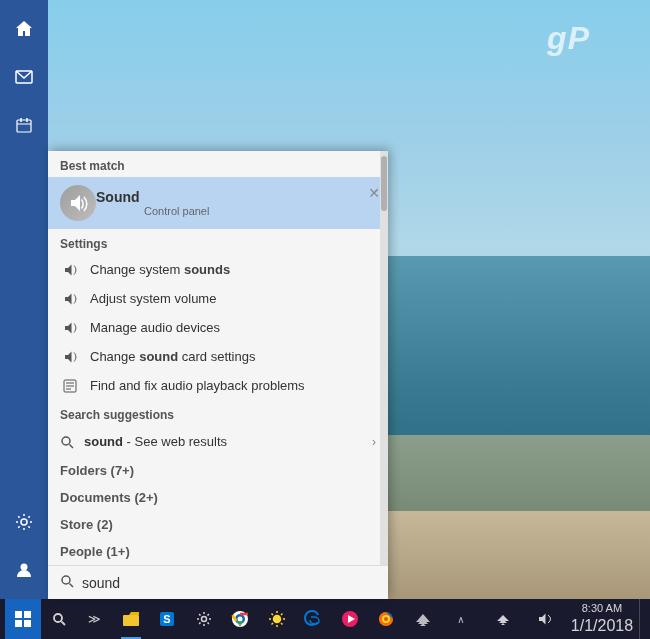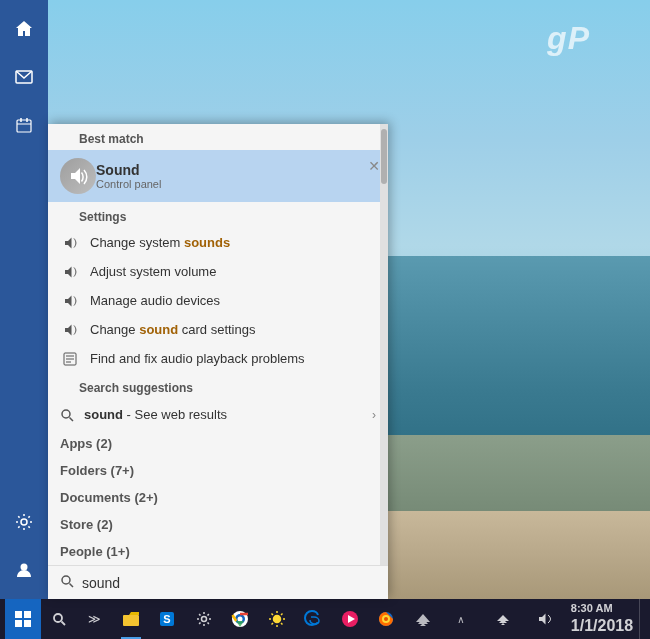--- a/index.html
+++ b/index.html
@@ -152,40 +152,40 @@
       overflow-y: auto;
       overflow-x: hidden;
       max-height: 520px;
     }
 
     .section-label {
       font-size: 12px;
       color: #555;
       padding: 8px 12px 4px;
       font-weight: 600;
-      margin-left: 19px;
     }
 
     .best-match-item {
       display: flex;
       align-items: center;
       padding: 8px 12px;
       background: #b8d4f0;
       cursor: pointer;
       position: relative;
     }
 
     .best-match-text .title {
       font-size: 14px;
       font-weight: 600;
       color: #333;
     }
     .best-match-text .subtitle {
       font-size: 11px;
       color: #666;
+      margin-left: 48px;
     }
 
     .close-btn {
       position: absolute;
       right: 8px;
       top: 8px;
       font-size: 14px;
       color: #888;
       cursor: pointer;
     }
@@ -203,21 +203,21 @@
       width: 20px;
       margin-right: 10px;
       display: flex;
       align-items: center;
       justify-content: center;
       font-size: 13px;
       color: #555;
       flex-shrink: 0;
     }
 
-    .highlight { color: #a16207; font-weight: 600; }
+    .highlight { color: #404040; font-weight: 600; }
 
     .search-suggestion {
       display: flex;
       align-items: center;
       padding: 8px 12px;
       cursor: pointer;
       font-size: 13px;
       color: #333;
     }
 
@@ -443,21 +443,20 @@
 
       <div class="search-suggestion">
         <svg width="14" height="14" viewBox="0 0 14 14" fill="none" stroke="#555" stroke-width="1.5" style="margin-right:10px; flex-shrink:0;">
             <circle cx="6" cy="6" r="4"></circle>
             <line x1="9.5" y1="9.5" x2="13" y2="13"></line>
           </svg>
         <span><strong>sound</strong> - See web results</span>
         <span class="chevron">›</span>
       </div>
 
-      <div class="collapsible-section">Apps (2)</div>
       <div class="collapsible-section">Folders (7+)</div>
       <div class="collapsible-section">Documents (2+)</div>
       <div class="collapsible-section">Store (2)</div>
       <div class="collapsible-section">People (1+)</div>
 
     </div>
 
     <div style="position:absolute; right:0; top:0; bottom:0; width:8px; background:#e0e0e0;">
       <div style="width:6px; margin:1px; height:55px; background:#b0b0b0; border-radius:3px; position:absolute; top:4px;"></div>
     </div>
@@ -578,19 +577,19 @@
       <svg width="14" height="12" viewBox="0 0 14 12" fill="rgba(255,255,255,0.8)">
           <path d="M1 8l6-6 6 6M3 10l4-4 4 4M5 12l2-2 2 2"></path>
         </svg>
     </div>
     <div class="taskbar-btn">
       <svg width="14" height="12" viewBox="0 0 14 12" fill="rgba(255,255,255,0.8)">
           <path d="M1 4v4h3l3.5 3.5V.5L4 4z"></path>
           <path d="M10 2c1.5 1.2 2.5 2.8 2.5 4s-1 2.8-2.5 4" stroke="rgba(255,255,255,0.8)" stroke-width="1" fill="none"></path>
         </svg>
     </div>
-    <div style="color: rgba(255,255,255,0.8); font-size:11px; text-align:left; padding: 0 4px; line-height:1.3;font-weight:bold;">
+    <div style="color: rgba(255,255,255,0.8); font-size:11px; text-align:center; padding: 0 4px; line-height:1.3;">
       <div>8:30 AM</div>
       <div style="font-size:16px;">1/1/2018</div>
     </div>
     <div class="taskbar-btn" style="border-left: 1px solid rgba(255,255,255,0.2); width:6px; min-width:6px;"></div>
   </div>
 </div>
 
 </body></html>

